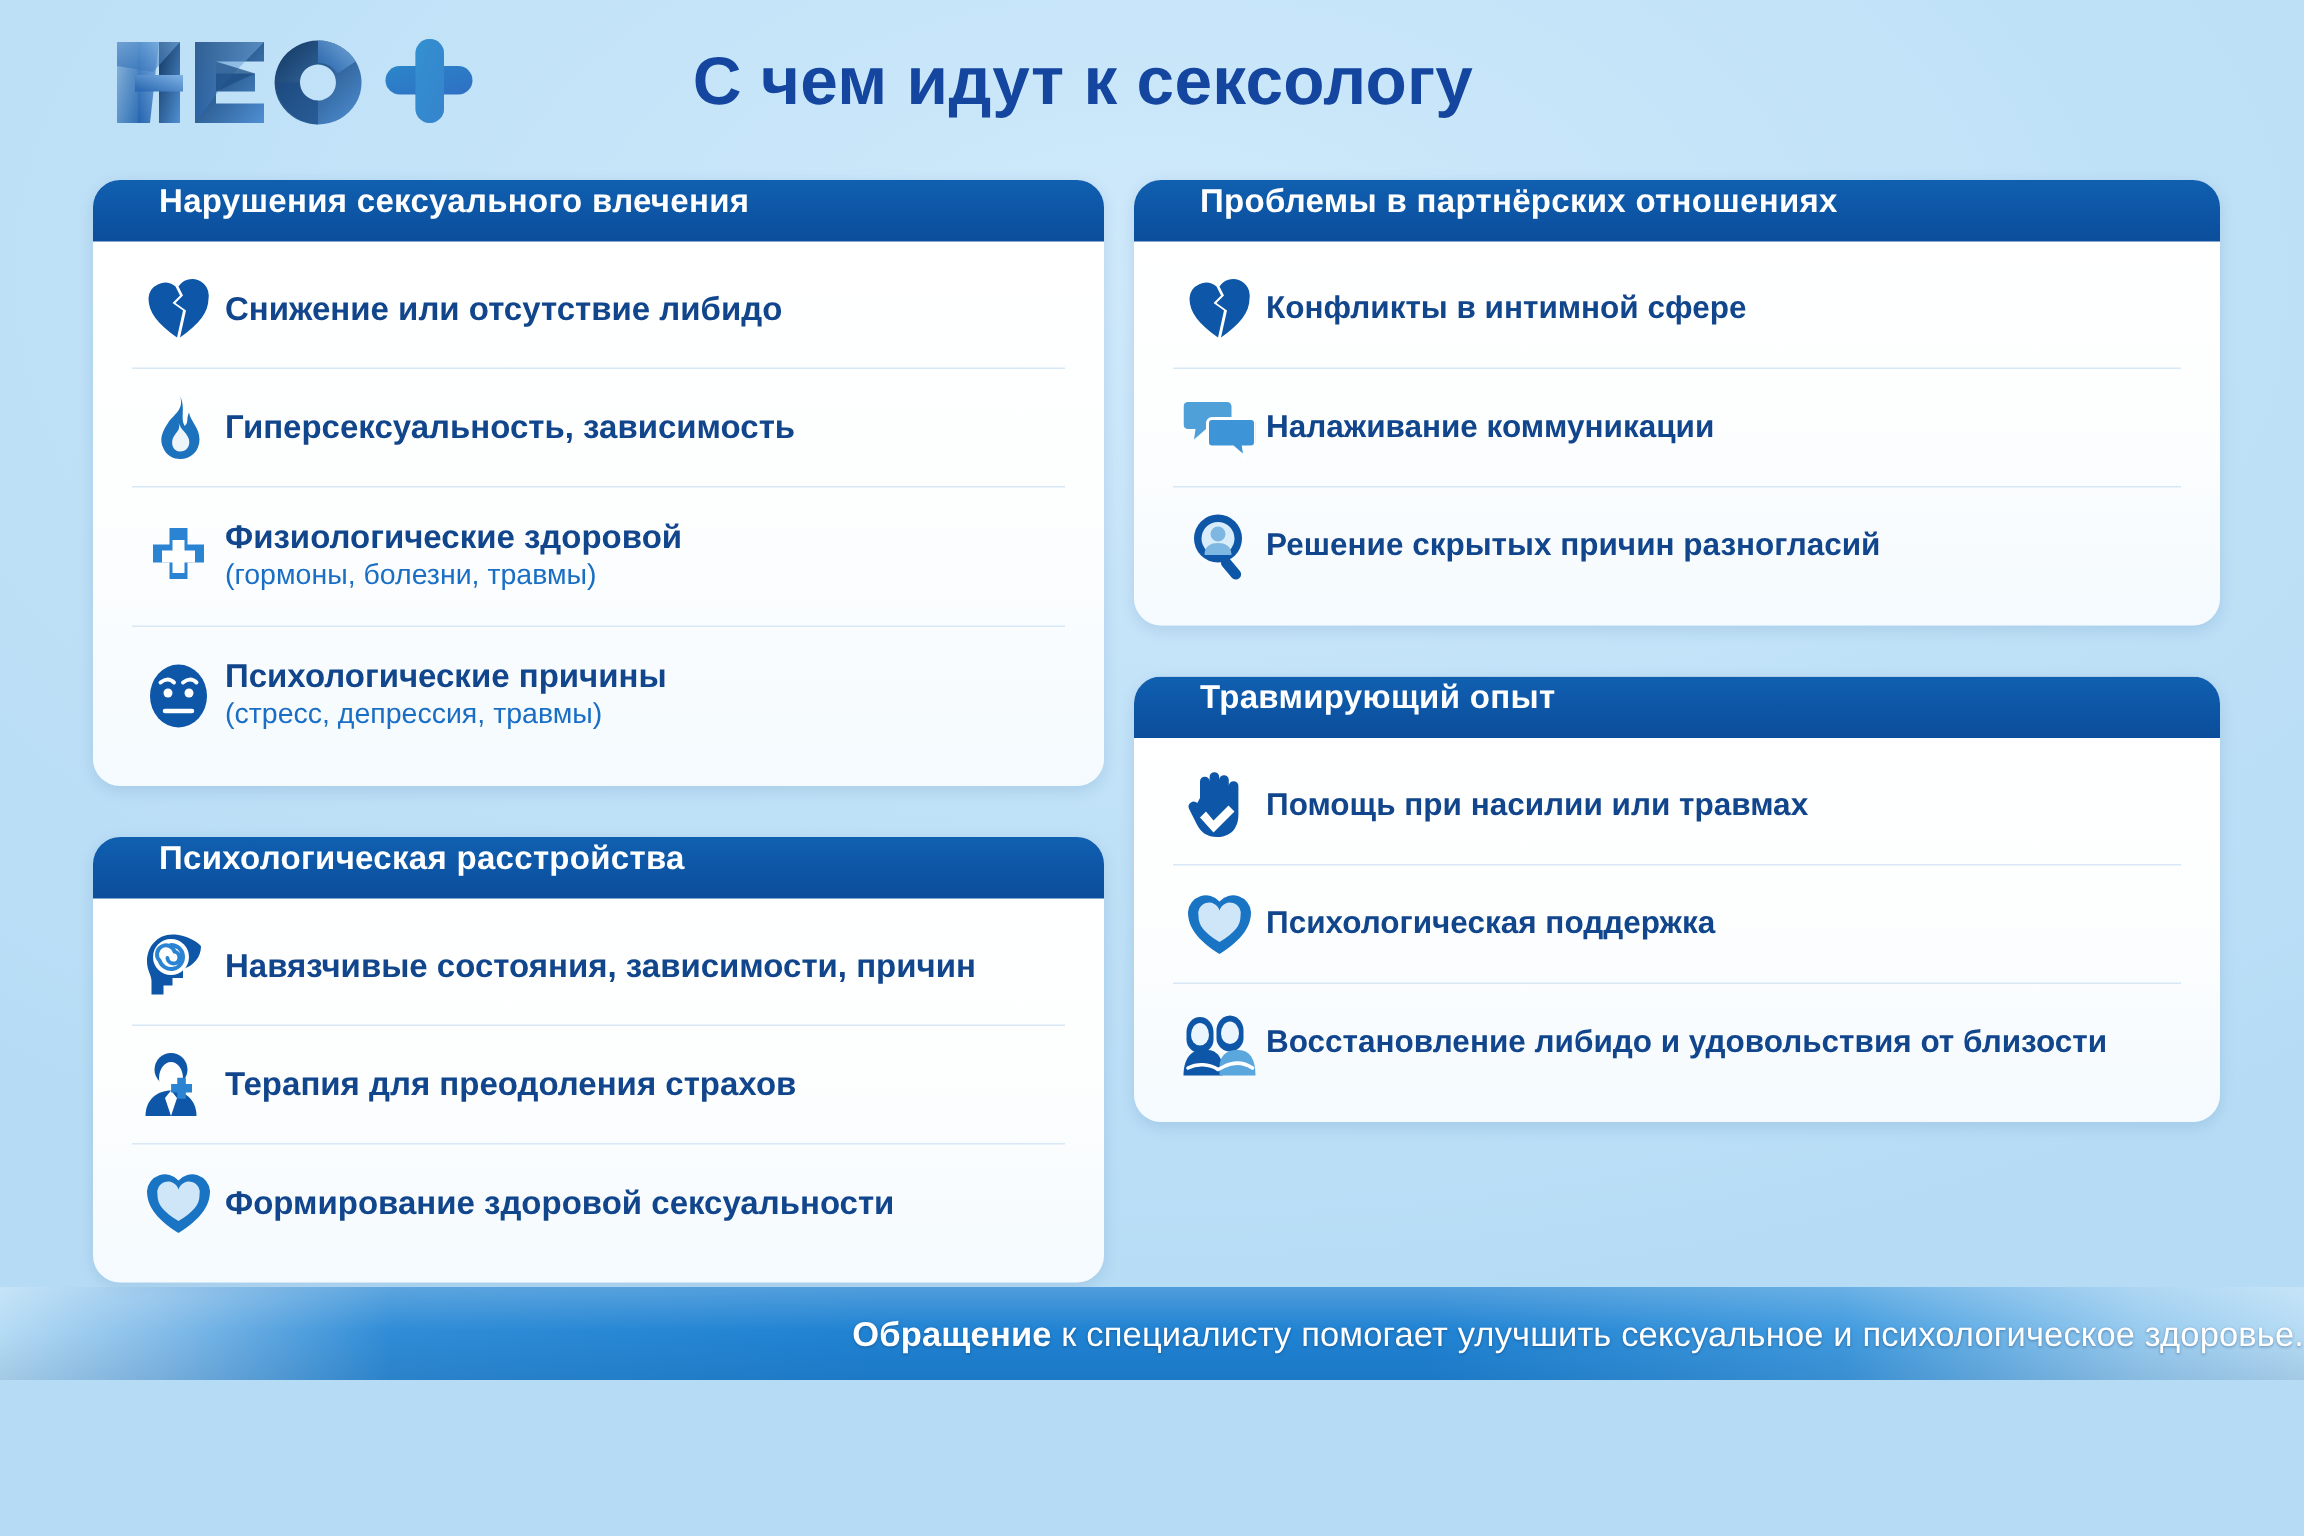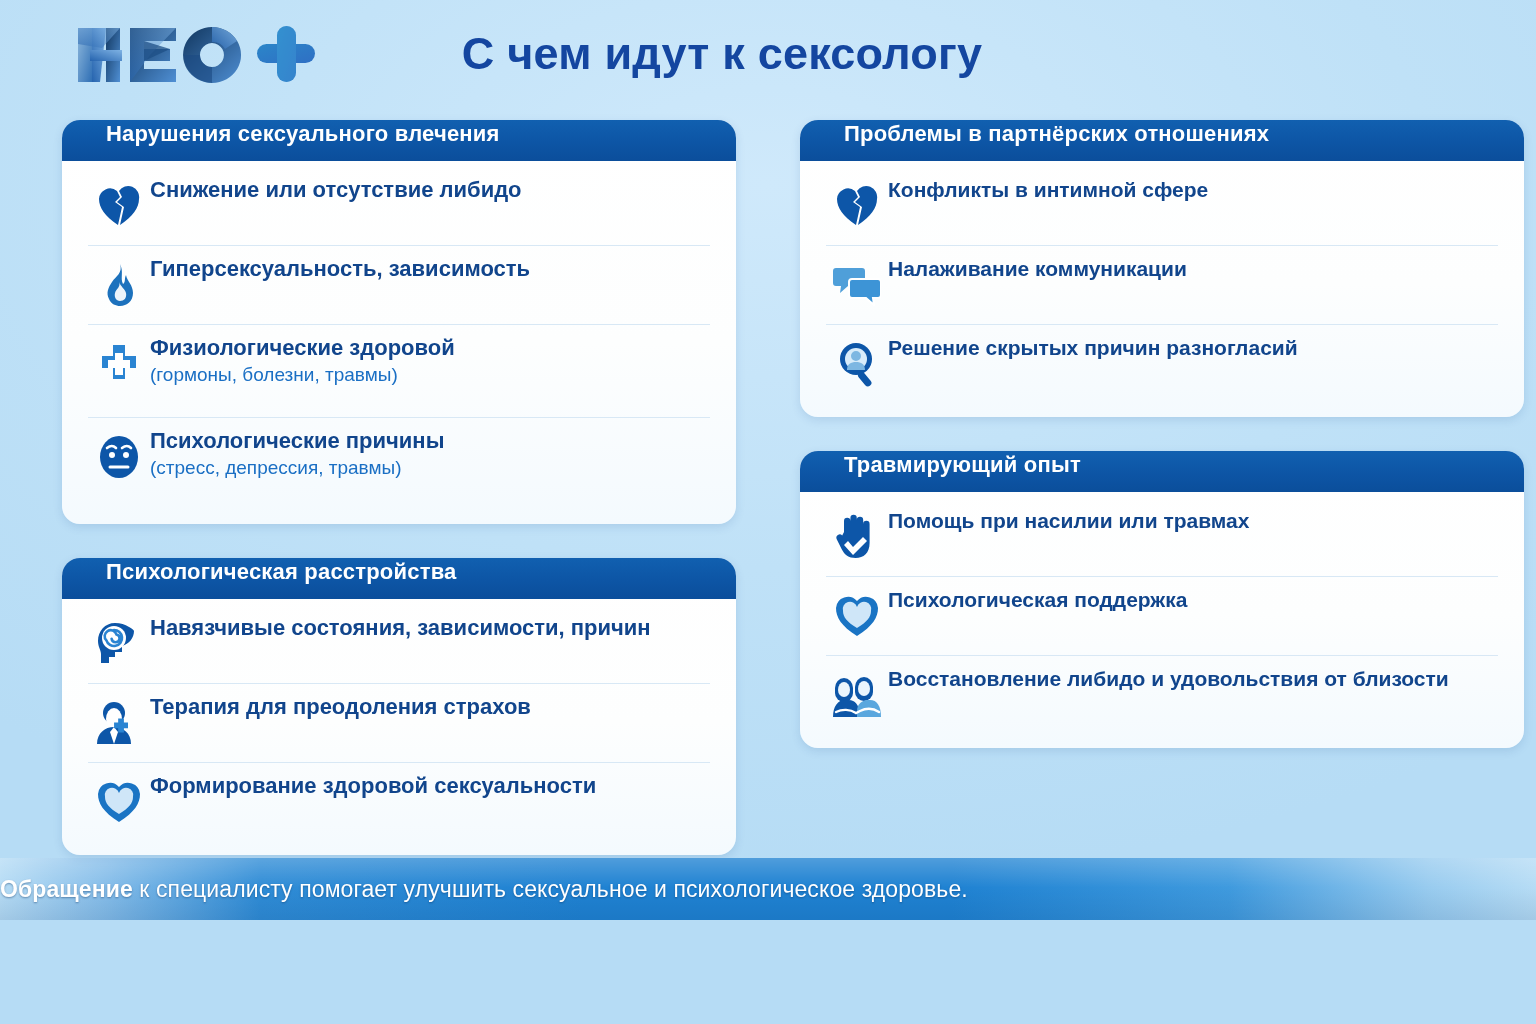--- a/index.html
+++ b/index.html
@@ -18,41 +18,41 @@
   .logo svg{display:block;width:250px;height:66px;}
   .page-title{
     position:absolute;left:380px;top:23px;width:660px;height:62px;
     display:flex;align-items:center;justify-content:center;
     font-size:45px;font-weight:bold;color:#1446a0;letter-spacing:.2px;
     white-space:nowrap;
   }
 
   
   .col-left{position:absolute;left:62px;top:120px;width:674px;}
-  .col-right{position:absolute;left:800px;top:120px;width:724px;}
+  .col-right{position:absolute;left:756px;top:120px;width:724px;}
 
   .card{
     background:linear-gradient(180deg,#ffffff 0%,#fdfefe 55%,#f4fafe 100%);
     border-radius:18px;
     box-shadow:0 3px 10px rgba(20,70,140,.13);
     overflow:hidden;
     margin-bottom:34px;
   }
   .card-header{
     background:linear-gradient(180deg,#1160b0 0%,#0d55a5 55%,#0b4e9b 100%);
     color:#ffffff;
     font-size:22px;font-weight:bold;
     padding:1px 0 14px 44px;
     letter-spacing:.2px;
     white-space:nowrap;
   }
   .card-body{padding:6px 26px 14px 26px;}
 
   .row{
-    display:flex;align-items:flex-start;
+    display:flex;align-items:center;
     min-height:54px;
     padding:11px 0 11px 0;
     border-bottom:1px solid #d8e8f5;
   }
   .row:last-child{border-bottom:none;}
   .row .ico{
     width:62px;min-width:62px;height:56px;
     display:flex;align-items:center;justify-content:center;
   }
   .row .ico svg{display:block;}
@@ -75,21 +75,21 @@
     position:absolute;left:0;top:858px;width:1536px;height:62px;
     background:linear-gradient(90deg,
         rgba(41,131,211,0) 0%,
         rgba(41,131,211,.35) 7%,
         #2f8cd6 17%,
         #1f82d2 38%,
         #1f82d2 62%,
         #3f9ade 80%,
         rgba(63,154,222,.25) 93%,
         rgba(63,154,222,0) 100%);
-    display:flex;align-items:center;justify-content:flex-start;
+    display:flex;align-items:center;justify-content:flex-end;
   }
   .footer .fbar{
     position:absolute;left:0;top:0;width:100%;height:100%;
     background:linear-gradient(180deg,rgba(255,255,255,.22) 0%,rgba(255,255,255,0) 48%,rgba(0,40,90,.10) 100%);
     pointer-events:none;
   }
   .footer-text{
     position:relative;
     color:#ffffff;font-size:23px;font-weight:bold;
     text-shadow:0 1px 2px rgba(10,50,100,.45);

